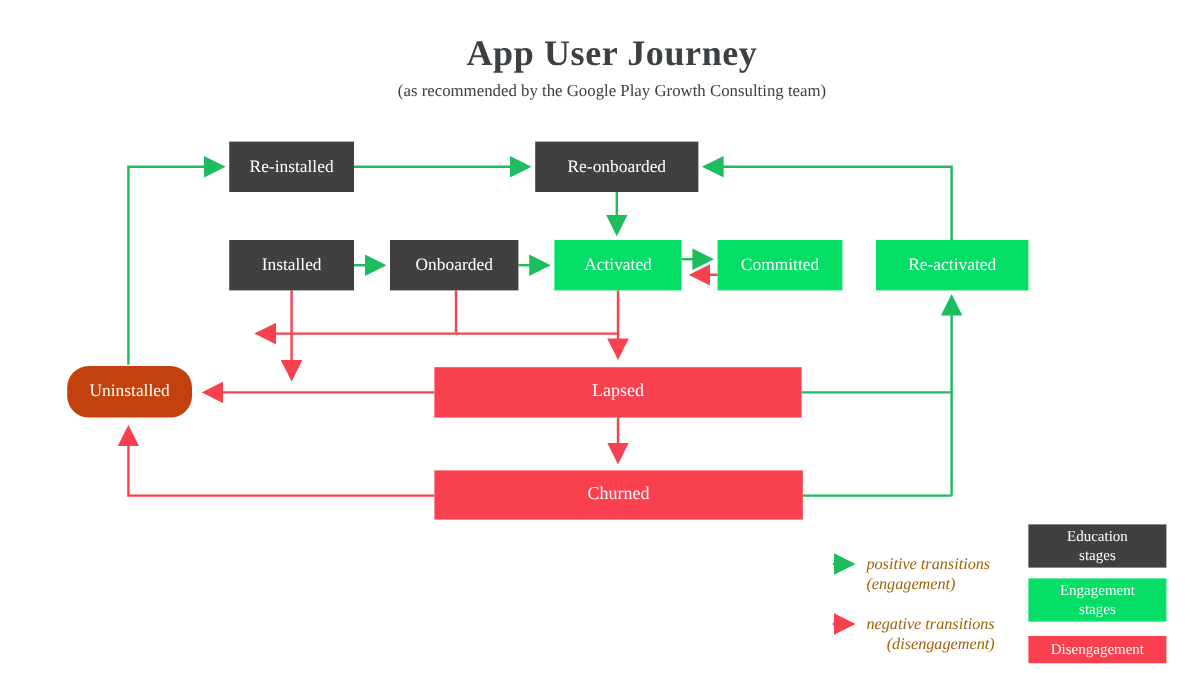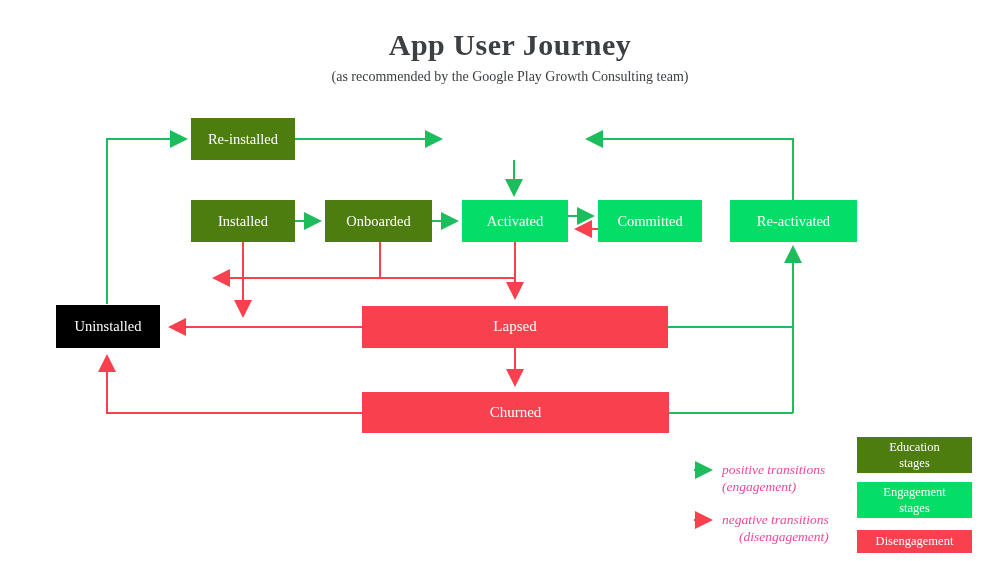--- a/index.html
+++ b/index.html
@@ -8,30 +8,30 @@
     font-family:Liberation Serif, serif;overflow:hidden;
   }
   .header{position:absolute;left:260px;top:28px;width:500px;text-align:center;}
   .title{font-size:30px;font-weight:bold;color:#3c4043;letter-spacing:0.5px;}
   .subtitle{font-size:14px;font-weight:500;color:#3c4043;margin-top:7px;}
   .edges{position:absolute;left:0;top:0;}
   .node{
     position:absolute;display:flex;align-items:center;justify-content:center;
     color:#ffffff;font-size:14.5px;text-align:center;line-height:1.15;
   }
-  .edu{background:#4d7c0f;}
+  .edu{background:#404040;}
   .eng{background:#04dd66;}
   .dis{background:#f9404f;}
-  .gry{background:#000000;}
+  .gry{background:#c2410c;border-radius:18px;}
   .big{font-size:15px;}
   .stage-key{
     position:absolute;display:flex;flex-direction:column;align-items:center;justify-content:center;
     color:#ffffff;font-size:12.5px;line-height:1.3;text-align:center;margin-top:20px;
   }
-  .tr-legend{position:absolute;font-size:13.5px;font-style:italic;color:#ec4899;line-height:17px;}
+  .tr-legend{position:absolute;font-size:13.5px;font-style:italic;color:#a16207;line-height:17px;}
 </style>
 </head>
 <body>
 
 <div class="canvas">
 
   <div class="header">
     <div class="title">App User Journey</div>
     <div class="subtitle">(as recommended by the Google Play Growth Consulting team)</div>
   </div>
@@ -67,20 +67,21 @@
       <path d="M380,242 V277"></path>
       <path d="M243,242 V314" marker-end="url(#ar)"></path>
       <path d="M362,327 H172" marker-end="url(#ar)"></path>
       <path d="M515,348 V383" marker-end="url(#ar)"></path>
       <path d="M362,413 H107 V358" marker-end="url(#ar)"></path>
       <path d="M694,520 H709" marker-end="url(#ar)"></path>
     </g>
   </svg>
 
   <div class="node edu" style="left:191px;top:118px;width:104px;height:42px">Re-installed</div>
+  <div class="node edu" style="left:446px;top:118px;width:136px;height:42px">Re-onboarded</div>
   <div class="node edu" style="left:325px;top:200px;width:107px;height:42px">Onboarded</div>
   <div class="node edu" style="left:191px;top:200px;width:104px;height:42px">Installed</div>
   <div class="node eng" style="left:462px;top:200px;width:106px;height:42px">Activated</div>
   <div class="node eng" style="left:598px;top:200px;width:104px;height:42px">Committed</div>
   <div class="node eng" style="left:730px;top:200px;width:127px;height:42px">Re-activated</div>
   <div class="node gry" style="left:56px;top:305px;width:104px;height:43px">Uninstalled</div>
   <div class="node dis big" style="left:362px;top:306px;width:306px;height:42px">Lapsed</div>
   <div class="node dis big" style="left:362px;top:392px;width:307px;height:41px">Churned</div>
 
   <div class="tr-legend" style="left:722px;top:461px;">

